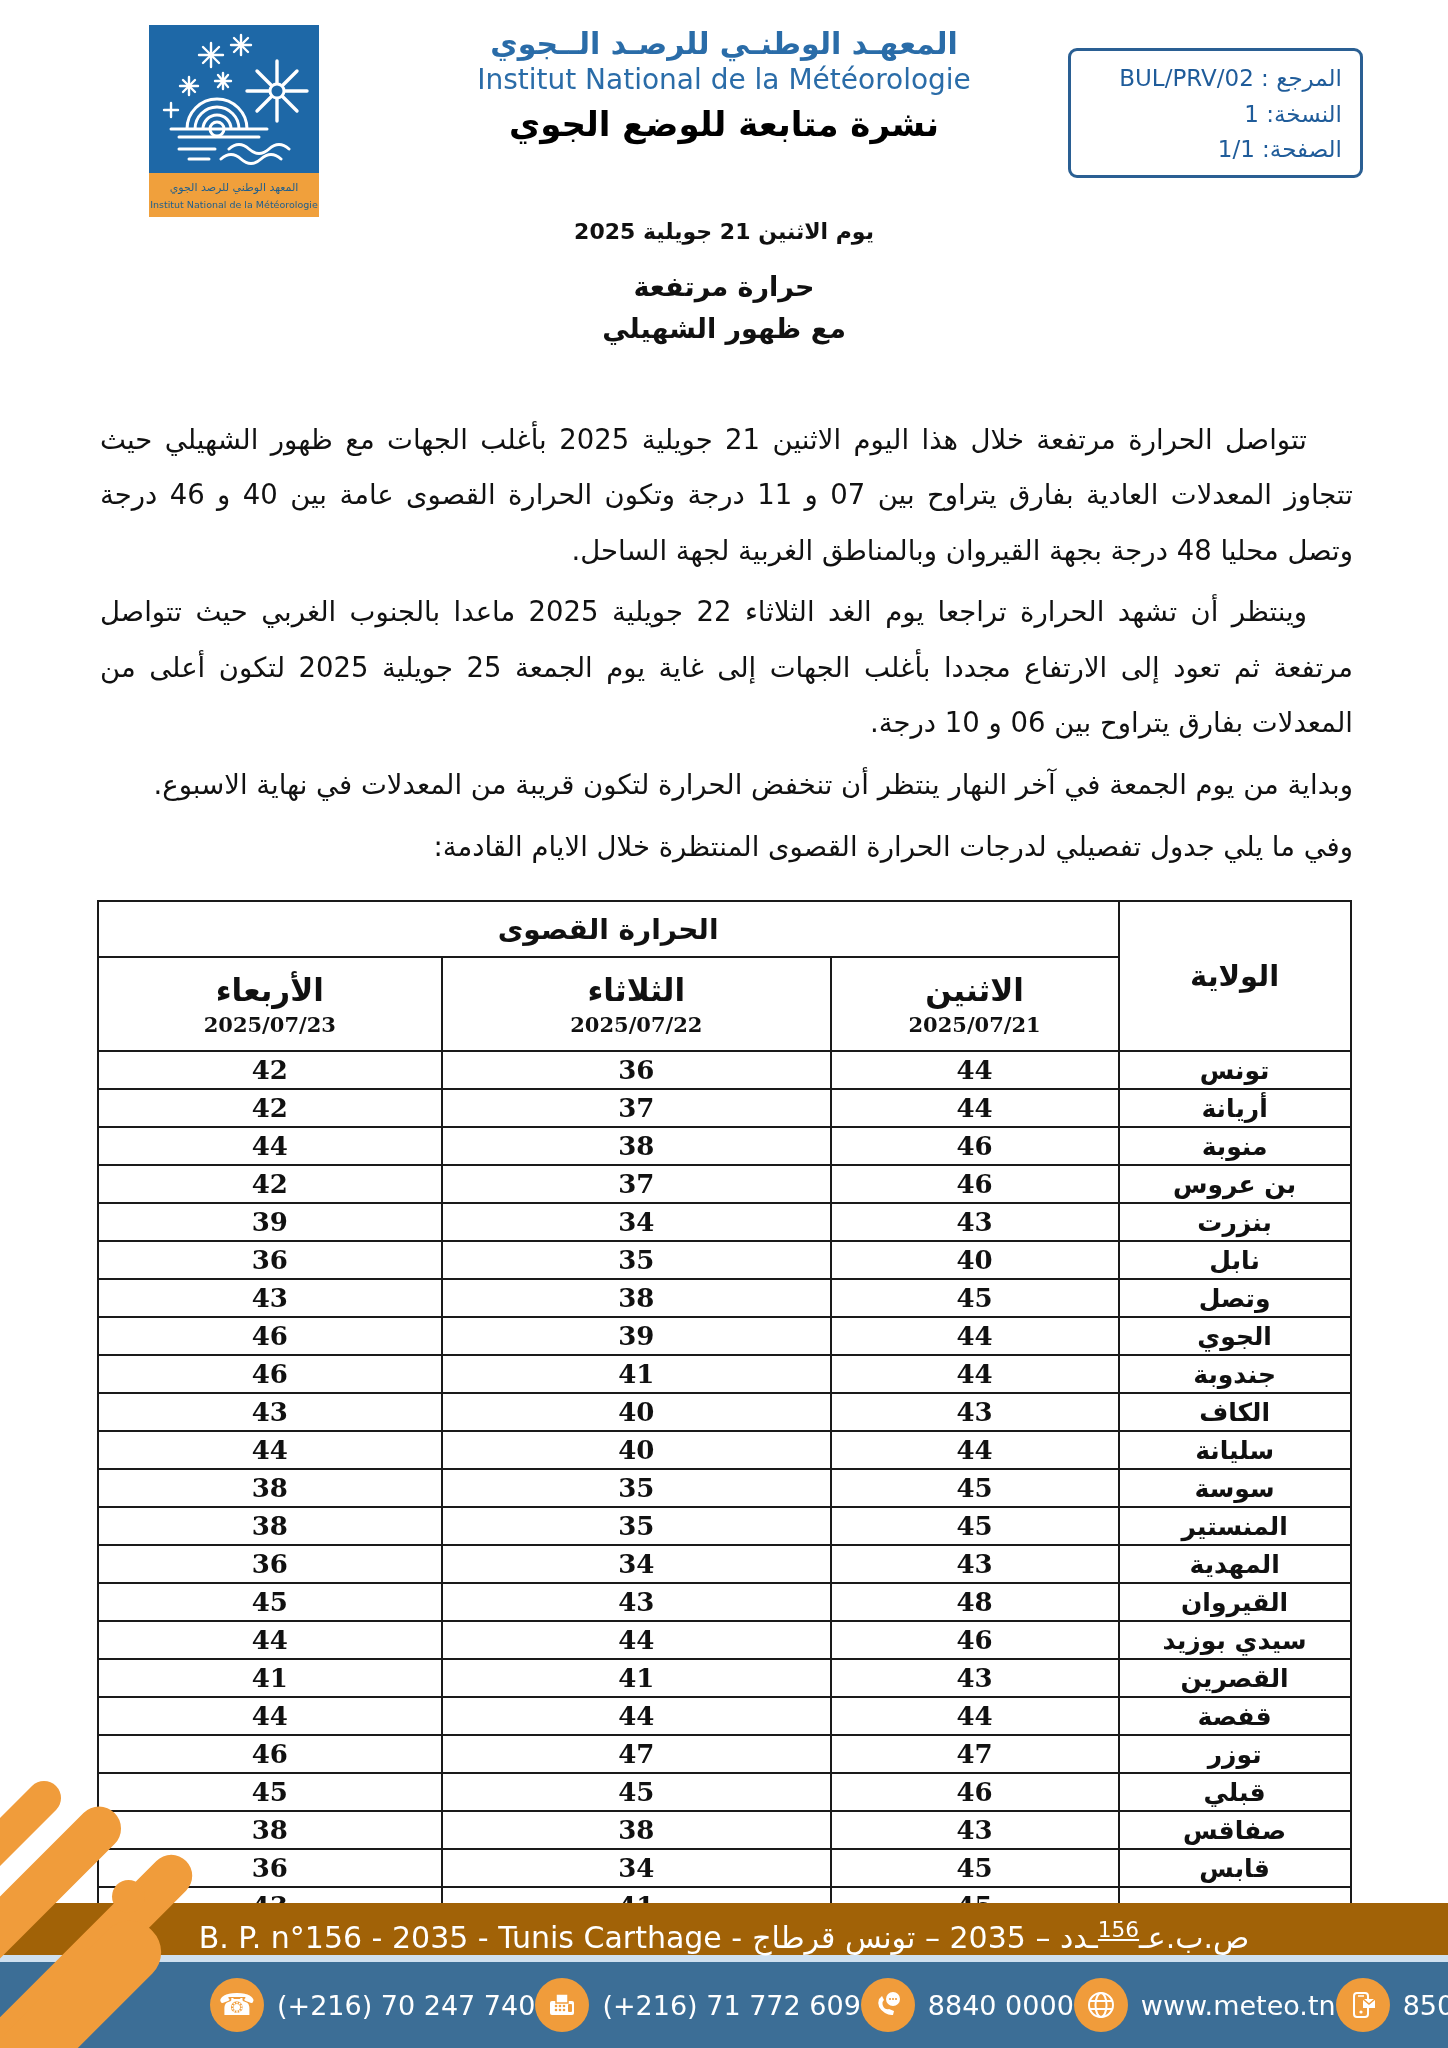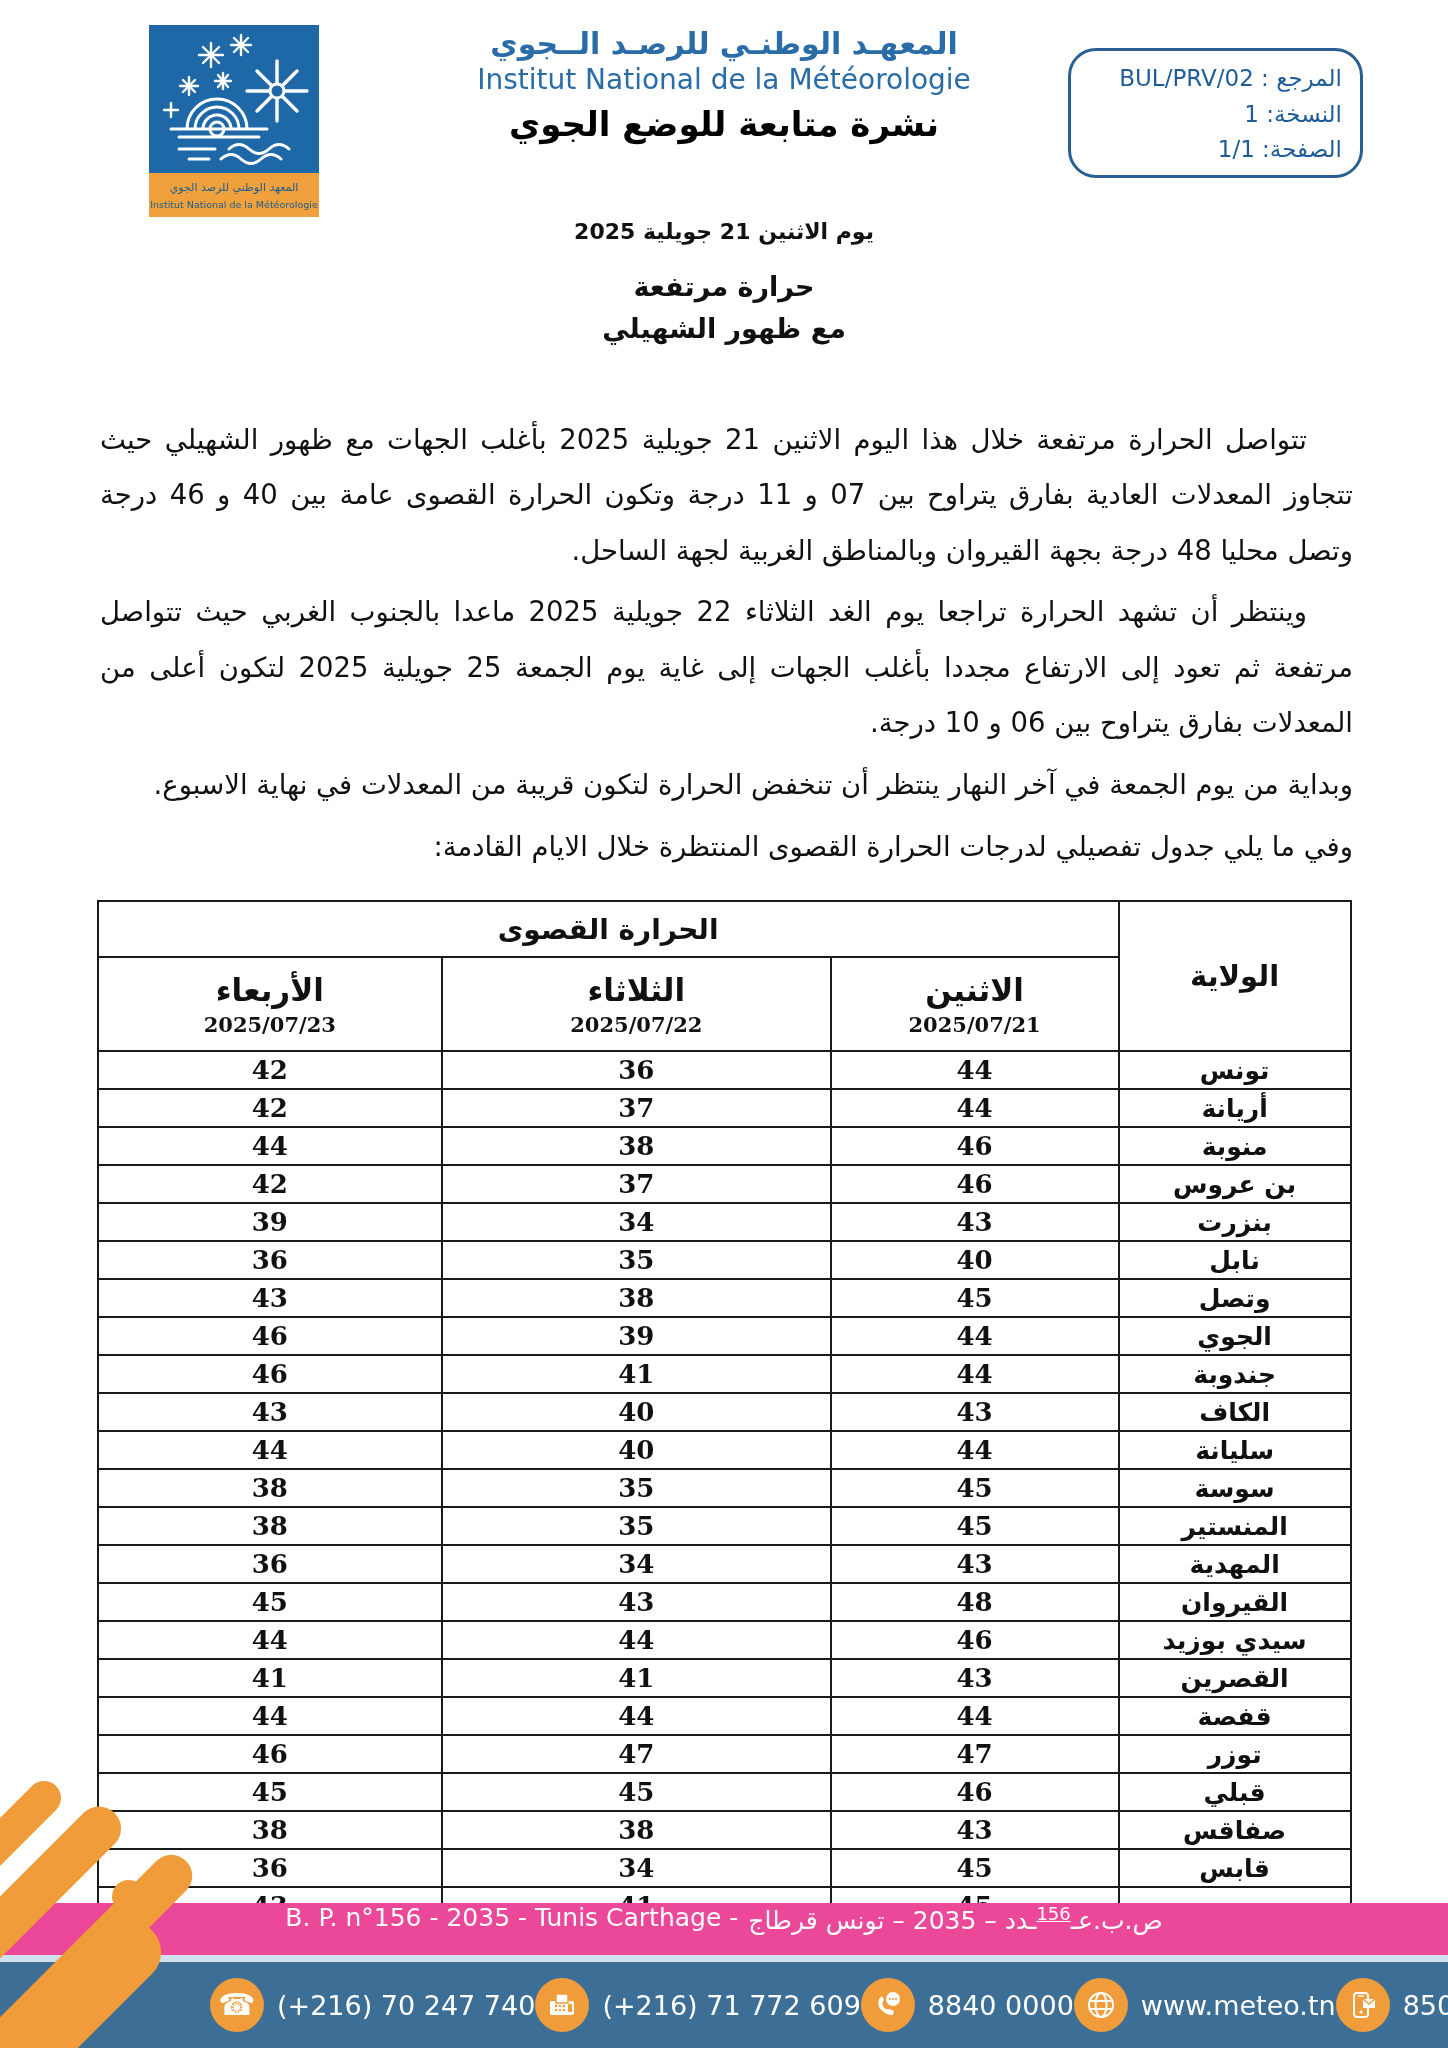--- a/index.html
+++ b/index.html
@@ -11,21 +11,21 @@
   }
   
   .header{position:relative;height:205px;}
   .logo{position:absolute;left:108px;top:25px;width:170px;height:192px;padding-left:41px;}
   .title-block{position:absolute;left:50%;top:26px;transform:translateX(-50%);
     width:820px;text-align:center;}
   .inst-ar{font-size:30px;font-weight:bold;color:#2a6ca8;letter-spacing:1px;}
   .inst-fr{font-size:28px;color:#2a6ca8;margin-top:2px;}
   .bulletin-title{font-size:34px;font-weight:bold;color:#000;margin-top:8px;}
   .ref-box{position:absolute;right:85px;top:48px;width:295px;height:130px;
-    border:3px solid #2a5f93;border-radius:28px;padding:10px 18px 6px 12px;
+    border:3px solid #2a5f93;border-radius:9px;padding:10px 18px 6px 12px;
     box-sizing:border-box;direction:rtl;color:#1f5c9a;font-size:23px;line-height:1.55;}
   .ref-line{white-space:nowrap;}
   
   .date-title{text-align:center;font-size:22px;font-weight:bold;margin-top:14px;}
   .subtitle{text-align:center;font-size:27px;font-weight:bold;line-height:1.55;margin-top:22px;}
   
   .body-text{direction:rtl;margin:62px 95px 0 100px;text-align:justify;}
   .body-text p{font-size:27.5px;line-height:2.02;margin:0 0 6px 0;}
   .body-text p.indent{text-indent:46px;}
   
@@ -34,22 +34,22 @@
   table.temps th,table.temps td{border:2px solid #1a1a1a;padding:0;}
   th.merged{height:54px;font-size:28px;font-weight:bold;border-bottom:6px double #1a1a1a;}
   th.gov-head{font-size:29px;font-weight:bold;}
   th.day-head{height:92px;border-bottom:3px solid #1a1a1a;}
   .day-name{font-size:31px;font-weight:bold;}
   .day-date{font-size:21px;font-weight:bold;font-family:"DejaVu Serif",serif;margin-top:4px;}
   td.gov{height:36px;text-align:center;font-size:25px;font-weight:bold;}
   td.num{text-align:center;font-size:26px;font-weight:bold;font-family:"DejaVu Serif",serif;}
   
   .footer{position:absolute;left:0;right:0;bottom:0;}
-  .footer-top{height:52px;background:#ec4899;display:flex;align-items:flex-start;
-    justify-content:center;gap:10px;color:#fff;font-size:25px;}
+  .footer-top{height:52px;background:#a16207;display:flex;align-items:flex-end;
+    justify-content:center;gap:10px;color:#fff;font-size:30px;}
   .footer-top .sup-num{vertical-align:super;font-size:0.72em;text-decoration:underline;}
   .footer-sep{height:7px;background:#cfe0ef;}
   .footer-bottom{height:86px;background:#3c6e96;display:flex;align-items:center;
     justify-content:space-evenly;padding-left:210px;color:#fff;}
   .contact{display:flex;align-items:center;gap:13px;font-size:27px;white-space:nowrap;}
   .contact-icon{width:54px;height:54px;border-radius:50%;background:#f09c3b;
     display:flex;align-items:center;justify-content:center;flex:0 0 auto;color:#fff;}
   .glyph{font-size:30px;line-height:1;}
   
   .corner-decor{position:absolute;left:0;bottom:0;width:280px;height:240px;z-index:5;}

